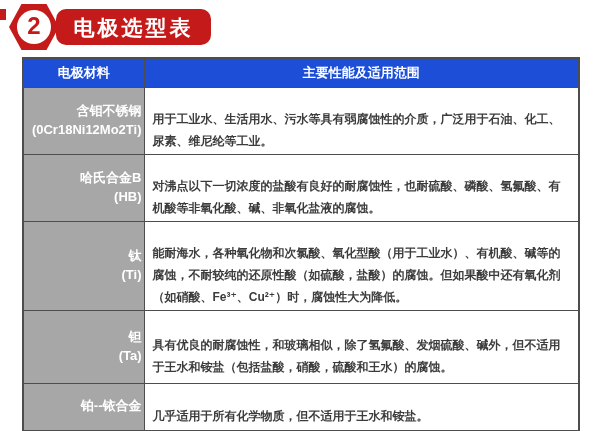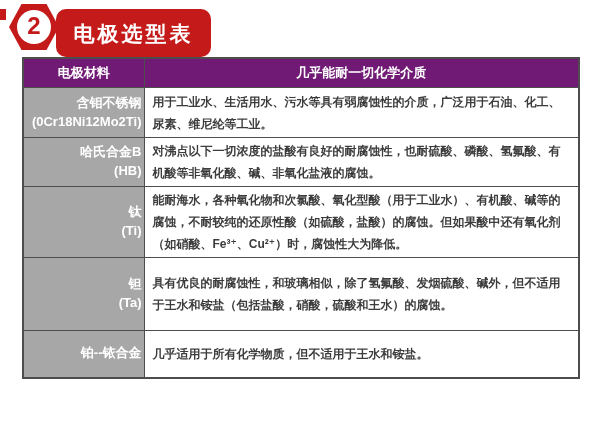--- a/index.html
+++ b/index.html
@@ -24,51 +24,51 @@
   .badge-circle{
     width:34px;height:34px;border-radius:50%;
     background:#ffffff;
     display:flex;align-items:center;justify-content:center;
   }
   .badge-num{
     color:#c41a1a;font-size:24px;font-weight:bold;line-height:1;
     transform:translateY(-1px);
   }
   .title-banner{
-    position:absolute;left:56px;top:9px;width:155px;height:48px;
+    position:absolute;left:56px;top:9px;width:155px;height:36px;
     background:#c41a1a;border-radius:10px;
     display:flex;align-items:center;justify-content:center;
   }
   .title-banner span{
     color:#ffffff;font-size:21px;font-weight:bold;letter-spacing:3px;
     line-height:1;
   }
   
   .table-wrap{position:absolute;left:22px;top:57px;width:558px;}
   table{
     border-collapse:collapse;width:100%;table-layout:fixed;
     border:2px solid #4d4d4d;
   }
   col.c-mat{width:121px;}
   th,td{border:1px solid #4d4d4d;vertical-align:middle;}
   thead th{
-    background:#701a75;color:#ffffff;
+    background:#1d4ed8;color:#ffffff;
     font-size:13px;font-weight:bold;text-align:center;
     height:28px;padding:0;
   }
   td.mat{
     background:#a7a7a7;color:#ffffff;
     font-size:13px;font-weight:bold;text-align:center;
     line-height:1.45;padding:2px;
   }
   td.mat .mline{display:block;text-align:right;}
   td.desc{
     color:#3c3c3c;font-size:12px;font-weight:bold;
     line-height:22px;text-align:left;
-    padding:2px 6px 2px 8px;
+    padding:20px 6px 2px 8px;
     margin-top:15px;
   }
   tbody tr:nth-child(1){height:50px;}
   tbody tr:nth-child(2){height:47px;}
   tbody tr:nth-child(3){height:67px;}
   tbody tr:nth-child(4){height:73px;}
   tbody tr:nth-child(5){height:47px;}
   tbody tr:nth-child(6){height:26px;}
   tbody tr:nth-child(7){height:26px;}
 </style>
@@ -89,21 +89,21 @@
 
 <div class="table-wrap">
   <table>
     <colgroup>
         <col class="c-mat">
         <col>
       </colgroup>
     <thead>
       <tr>
         <th>电极材料</th>
-        <th>几乎能耐一切化学介质</th>
+        <th>主要性能及适用范围</th>
       </tr>
     </thead>
     <tbody>
       <tr>
         <td class="mat">
           <span class="mline">含钼不锈钢</span>
           <span class="mline">(0Cr18Ni12Mo2Ti)</span>
         </td>
         <td class="desc">用于工业水、生活用水、污水等具有弱腐蚀性的介质，广泛用于石油、化工、尿素、维尼纶等工业。</td>
       </tr>

